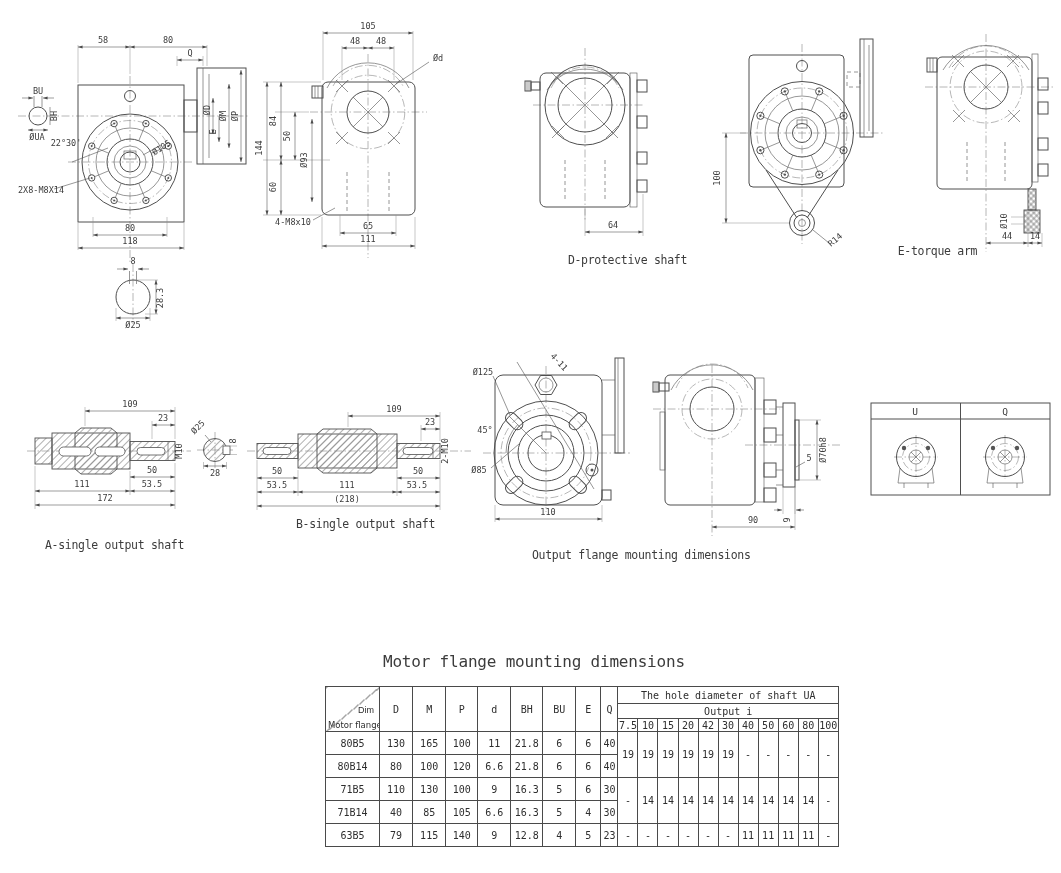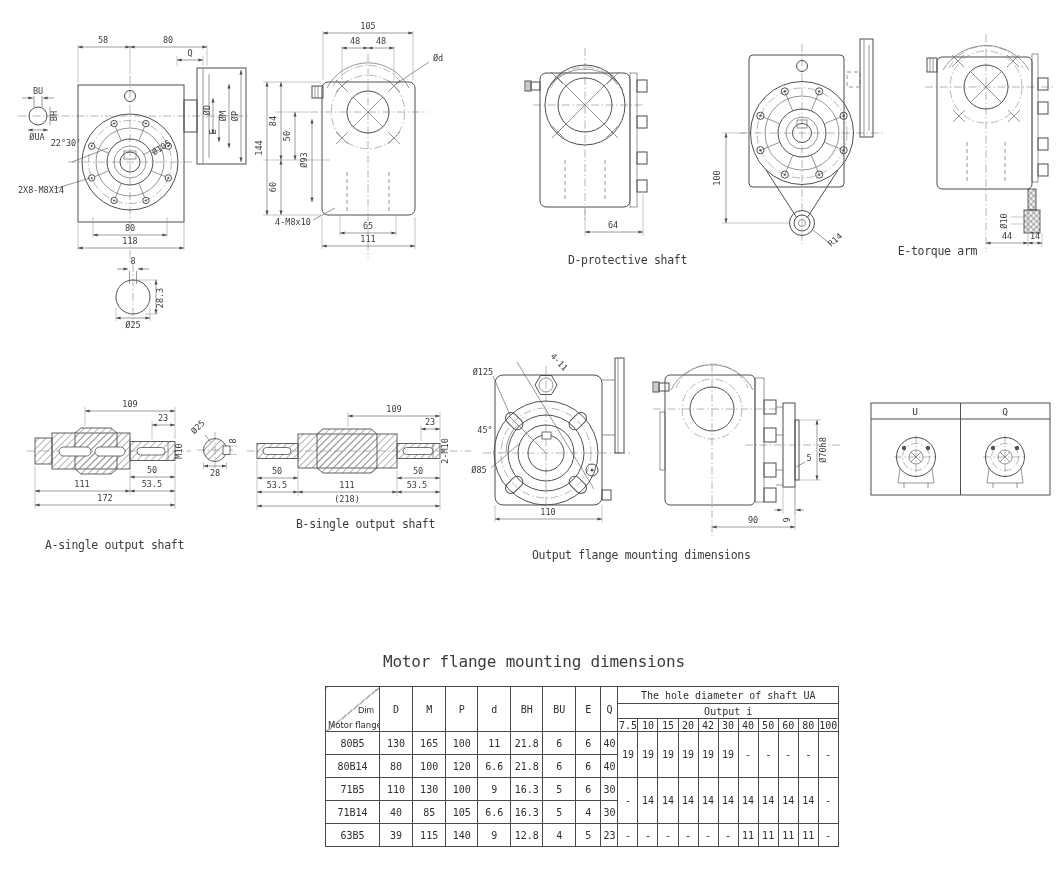--- a/index.html
+++ b/index.html
@@ -700,21 +700,21 @@
     <td>85</td>
     <td>105</td>
     <td>6.6</td>
     <td>16.3</td>
     <td>5</td>
     <td>4</td>
     <td>30</td>
   </tr>
   <tr style="height:23px">
     <td>63B5</td>
-    <td>39</td>
+    <td>79</td>
     <td>115</td>
     <td>140</td>
     <td>9</td>
     <td>12.8</td>
     <td>4</td>
     <td>5</td>
     <td>23</td>
     <td>-</td>
     <td>-</td>
     <td>-</td>

